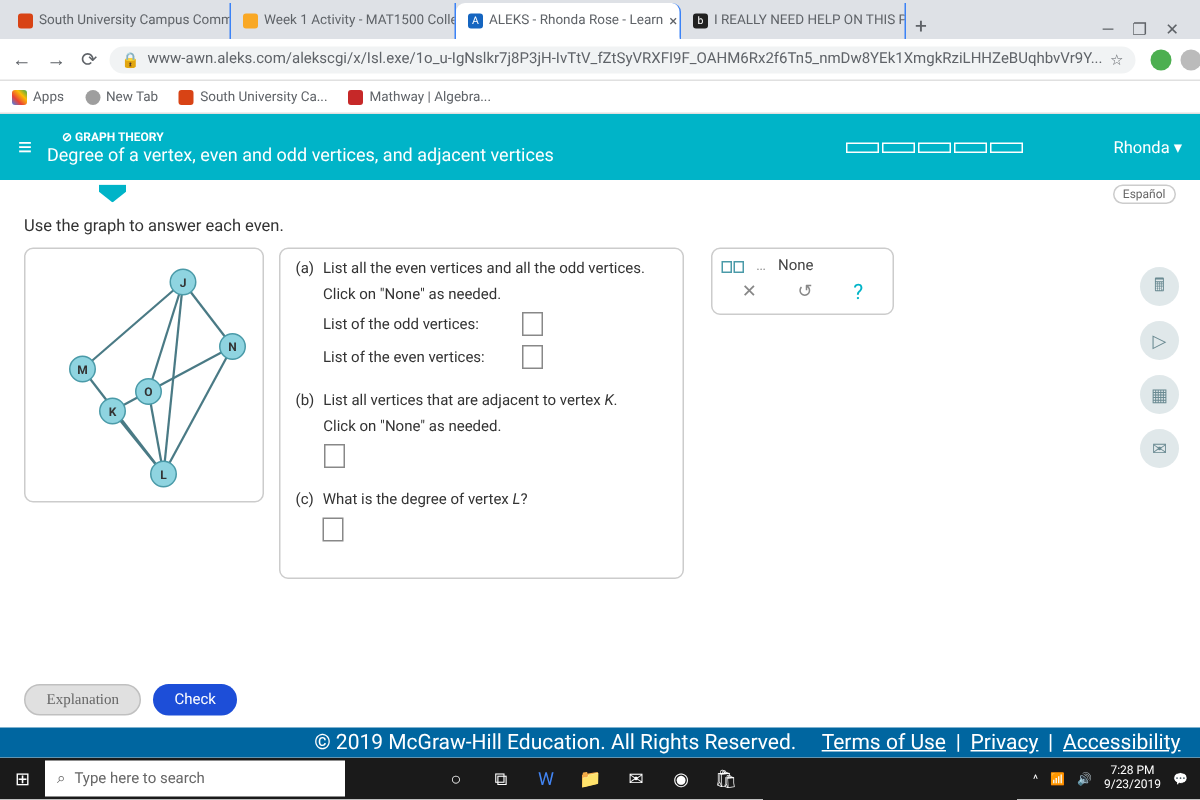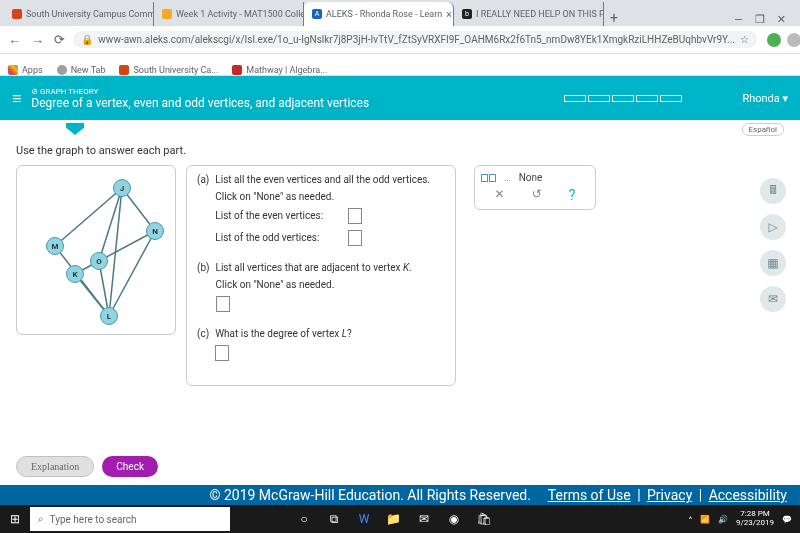--- a/index.html
+++ b/index.html
@@ -15,29 +15,29 @@
 .window-controls { margin-left: auto; display: flex; gap: 12px; padding-right: 10px; color: #5f6368; font-size: 11px; }
 
 .navbar { height: 28px; background: #fff; display: flex; align-items: center; padding: 0 6px; gap: 6px; border-bottom: 1px solid #e0e0e0; }
 .nav-arrow { font-size: 13px; color: #5f6368; cursor: pointer; padding: 0 2px; }
 .url-bar { flex: 1; display: flex; align-items: center; gap: 5px; font-size: 10px; color: #5f6368; background: #f1f3f4; border-radius: 12px; padding: 3px 8px; }
 .lock { color: #5f6368; }
 .url-text { white-space: nowrap; overflow: hidden; }
 .ext-icons { display: flex; gap: 6px; align-items: center; padding: 0 4px; }
 .ext-icon { width: 14px; height: 14px; border-radius: 50%; }
 
-.bookbar { height: 22px; background: #fff; display: flex; align-items: flex-end; padding: 0 8px; gap: 14px; font-size: 9px; color: #5f6368; border-bottom: 1px solid #e0e0e0; }
+.bookbar { height: 22px; background: #fff; display: flex; align-items: center; padding: 0 8px; gap: 14px; font-size: 9px; color: #5f6368; border-bottom: 1px solid #e0e0e0; }
 .book-item { display: flex; align-items: center; gap: 4px; cursor: pointer; }
 .book-favicon { width: 10px; height: 10px; border-radius: 2px; }
 
 
 .aleks-header { height: 44px; background: #00b4c8; color: #fff; display: flex; align-items: center; padding: 0 12px; }
 .hamburger { font-size: 16px; margin-right: 10px; cursor: pointer; }
 .header-text { flex: 1; }
-.header-sub { font-size: 8px; font-weight: normal; }
+.header-sub { font-size: 8px; font-weight: bold; margin-left: 10px; }
 .header-title { font-size: 12px; }
 .progress-boxes { display: flex; gap: 2px; margin-right: 60px; }
 .pbox { width: 22px; height: 7px; border: 1px solid #fff; }
 .user-menu { font-size: 11px; cursor: pointer; }
 
 .subbar { height: 18px; background: #fff; display: flex; align-items: center; padding: 0 16px; justify-content: space-between; }
 .arrow-down { width: 18px; height: 12px; background: #00b4c8; clip-path: polygon(0 0, 100% 0, 100% 40%, 50% 100%, 0 40%); margin-left: 50px; }
 .espanol { font-size: 8px; color: #666; border: 1px solid #ccc; border-radius: 8px; padding: 1px 6px; cursor: pointer; }
 
 
@@ -67,21 +67,21 @@
 .mini-box { width: 7px; height: 8px; border: 1px solid #4a9aa8; }
 
 .side-tools { position: absolute; right: 14px; top: 40px; display: flex; flex-direction: column; gap: 10px; }
 .tool-btn { width: 26px; height: 26px; border-radius: 50%; background: #e0e8ea; display: flex; align-items: center; justify-content: center; font-size: 12px; color: #6a8a92; cursor: pointer; }
 
 
 .bottom-bar { position: absolute; bottom: 0; left: 0; right: 0; }
 .action-buttons { padding: 8px 16px; display: flex; gap: 8px; }
 .btn { padding: 4px 14px; border-radius: 12px; font-size: 10px; cursor: pointer; border: none; }
 .btn-explain { background: #e0e0e0; color: #666; border: 1px solid #c0c0c0; font-family: Liberation Serif, serif; }
-.btn-check { background: #a21caf; color: #fff; }
+.btn-check { background: #1d4ed8; color: #fff; }
 .copyright { background: #0066a0; color: #fff; font-size: 14px; text-align: right; padding: 2px 10px; }
 .copyright a { color: #fff; text-decoration: underline; margin: 0 3px; cursor: pointer; }
 
 
 .taskbar { height: 28px; background: #1a1a1a; display: flex; align-items: center; color: #fff; }
 .start { width: 30px; text-align: center; font-size: 12px; cursor: pointer; }
 .search-box { background: #fff; color: #666; display: flex; align-items: center; gap: 6px; padding: 0 8px; height: 24px; font-size: 10px; width: 200px; }
 .task-icons { display: flex; gap: 2px; margin-left: 60px; }
 .task-icon { width: 28px; height: 28px; display: flex; align-items: center; justify-content: center; font-size: 12px; cursor: pointer; }
 .tray { margin-left: auto; display: flex; align-items: center; gap: 8px; padding-right: 8px; font-size: 8px; }
@@ -171,21 +171,21 @@
     <span>Rhonda</span> ▾
   </div>
 </div>
 
 <div class="subbar">
   <div class="arrow-down"></div>
   <div class="espanol">Español</div>
 </div>
 
 <div class="content">
-  <div class="instruction">Use the graph to answer each part.</div>
+  <div class="instruction">Use the graph to answer each even.</div>
 
   <div class="work-area">
 
     <div class="graph-panel">
       <svg class="edge-svg">
         <line x1="105" y1="22" x2="38" y2="80"></line>
         <line x1="105" y1="22" x2="82" y2="95"></line>
         <line x1="105" y1="22" x2="138" y2="65"></line>
         <line x1="105" y1="22" x2="92" y2="150"></line>
         <line x1="138" y1="65" x2="82" y2="95"></line>
@@ -202,22 +202,22 @@
       <div class="vertex" style="left:49px;top:99px">K</div>
       <div class="vertex" style="left:83px;top:141px">L</div>
     </div>
 
     <div class="question-panel">
       <div class="q-part">
         <span class="q-label">(a)</span>
         <div class="q-body">
           <div class="q-line">List all the even vertices and all the odd vertices.</div>
           <div class="q-line">Click on "None" as needed.</div>
+          <div class="q-line"><span class="inline-label">List of the odd vertices:</span> <span class="answer-box"></span></div>
           <div class="q-line"><span class="inline-label">List of the even vertices:</span> <span class="answer-box"></span></div>
-          <div class="q-line"><span class="inline-label">List of the odd vertices:</span> <span class="answer-box"></span></div>
         </div>
       </div>
       <div class="q-part">
         <span class="q-label">(b)</span>
         <div class="q-body">
           <div class="q-line">List all vertices that are adjacent to vertex <i>K</i>.</div>
           <div class="q-line">Click on "None" as needed.</div>
           <div class="q-line"><span class="answer-box"></span></div>
         </div>
       </div>

